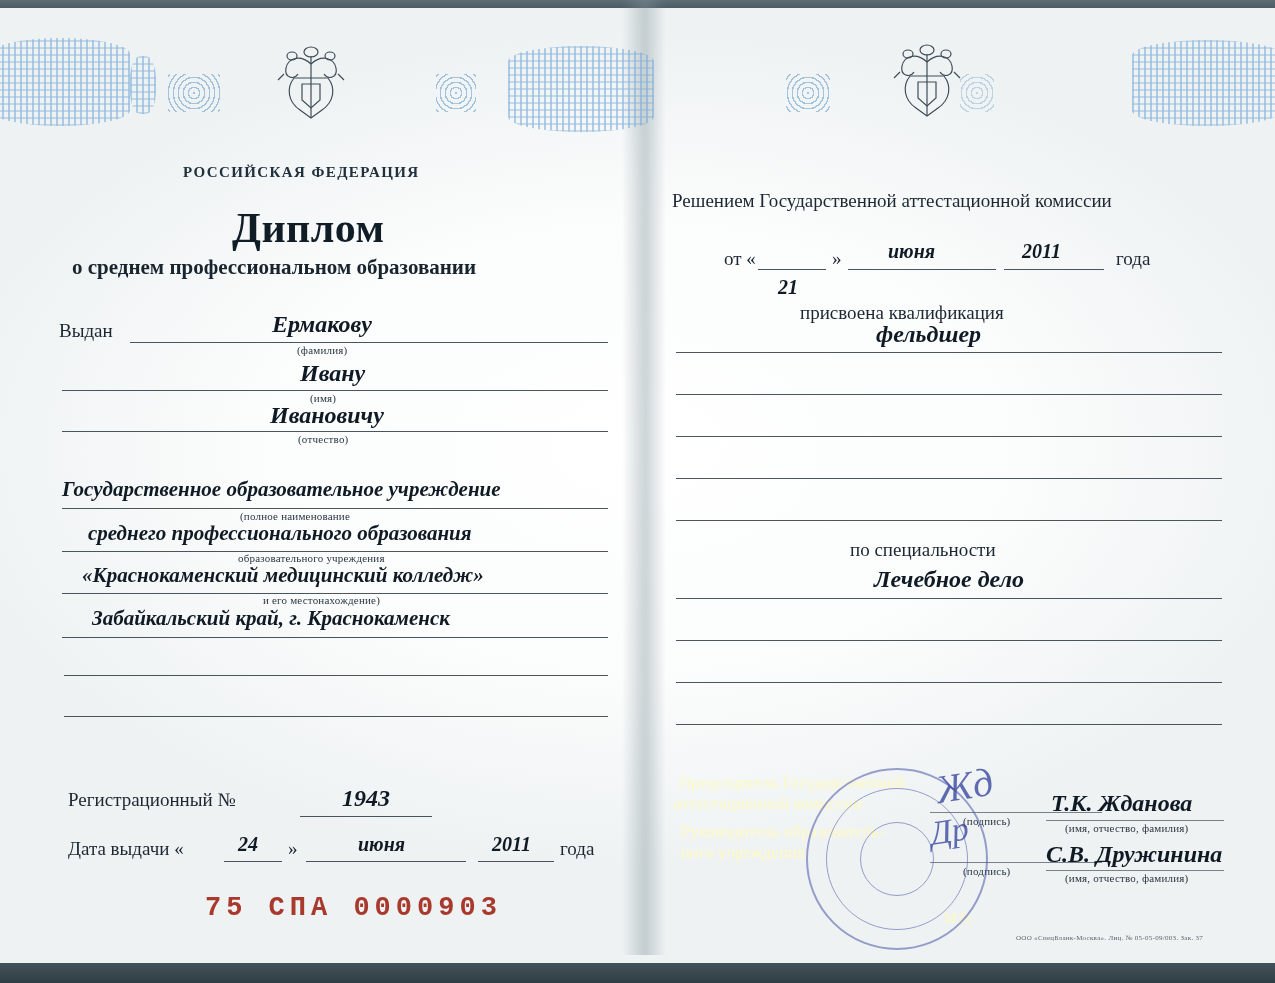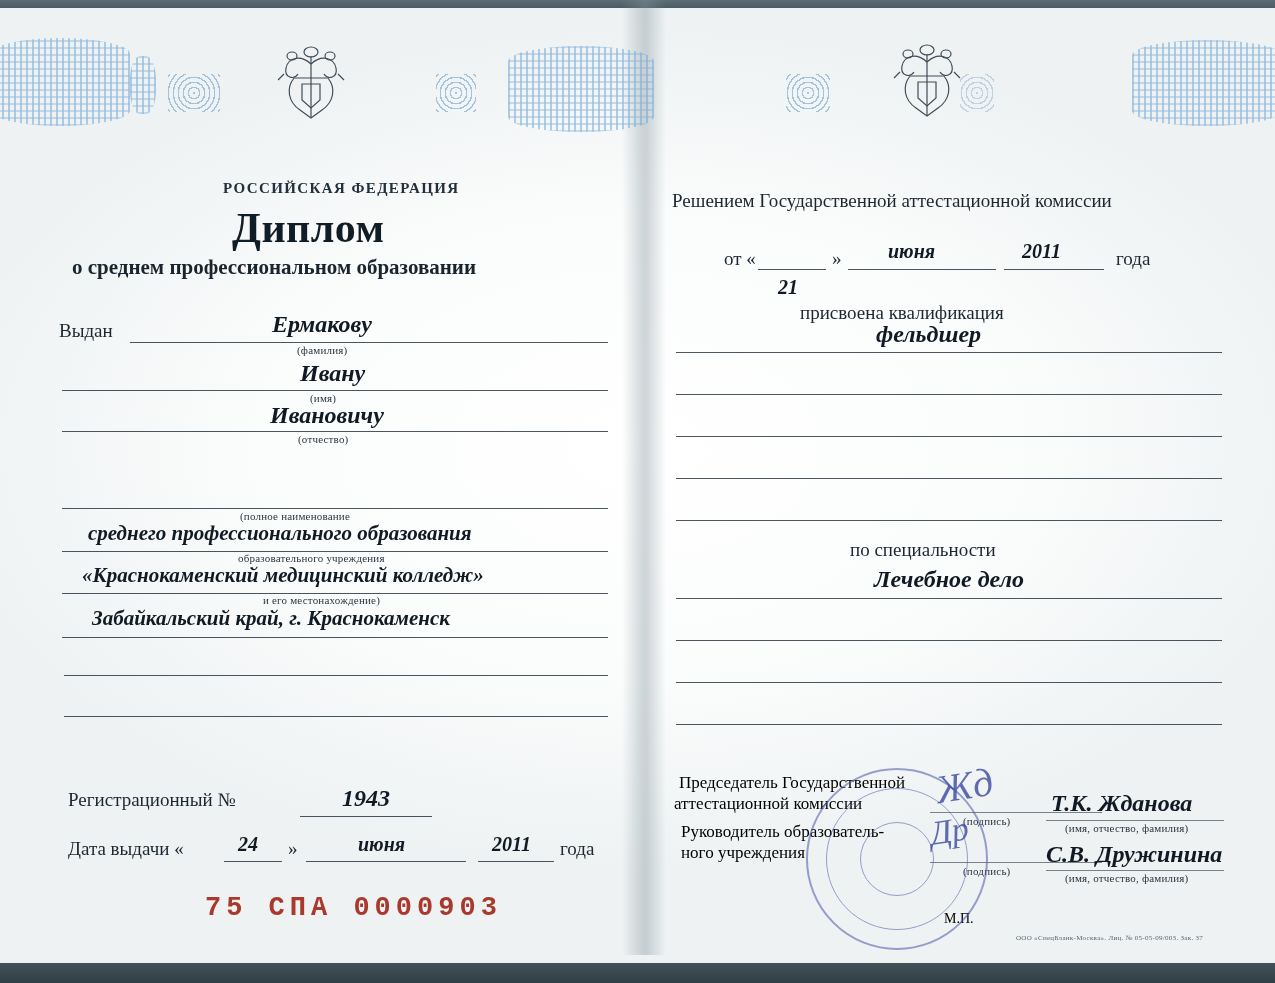--- a/index.html
+++ b/index.html
@@ -80,21 +80,21 @@
     width: 78px;
     height: 86px;
     opacity: 0.9;
   }
   .emblem svg { width: 100%; height: 100%; }
 
   
   .t {
     position: absolute;
     white-space: nowrap;
-    color: #000000;
+    color: #fef9c3;
   }
   .small-caps {
     font-size: 15px;
     letter-spacing: 1.4px;
     font-weight: 700;
     color: #20303c;
   }
   .title-big {
     font-size: 42px;
     font-weight: 700;
@@ -232,37 +232,38 @@
           <path d="M30 40 L48 40 L48 56 L39 64 L30 56 Z"></path>
           <ellipse cx="39" cy="8" rx="7" ry="5"></ellipse>
           <ellipse cx="20" cy="12" rx="5" ry="4"></ellipse>
           <ellipse cx="58" cy="12" rx="5" ry="4"></ellipse>
           <path d="M12 30 L6 36 M66 30 L72 36"></path>
         </g>
       </svg>
     </div>
   </div>
 
-  <div class="t small-caps" style="left:183px; top:180px;margin-left:40px;">РОССИЙСКАЯ ФЕДЕРАЦИЯ</div>
+  <div class="t small-caps" style="left:183px; top:164px;">РОССИЙСКАЯ ФЕДЕРАЦИЯ</div>
   <div class="t title-big" style="left:232px; top:204px;">Диплом</div>
   <div class="t title-sub" style="left:72px; top:255px;">о среднем профессиональном образовании</div>
 
   <div class="t label" style="left:59px; top:320px;">Выдан</div>
   <div class="t hw hw-lg" style="left:272px; top:311px;">Ермакову</div>
   <div class="line" style="left:130px; top:342px; width:478px;"></div>
   <div class="t hint" style="left:297px; top:344px;">(фамилия)</div>
 
   <div class="t hw hw-lg" style="left:300px; top:360px;">Ивану</div>
   <div class="line" style="left:62px; top:390px; width:546px;"></div>
   <div class="t hint" style="left:310px; top:392px;">(имя)</div>
 
   <div class="t hw hw-lg" style="left:270px; top:402px;">Ивановичу</div>
   <div class="line" style="left:62px; top:431px; width:546px;"></div>
   <div class="t hint" style="left:298px; top:433px;">(отчество)</div>
 
+  <div class="t hw hw-md" style="left:62px; top:477px;">Государственное образовательное учреждение</div>
   <div class="line" style="left:62px; top:508px; width:546px;"></div>
   <div class="t hint" style="left:240px; top:510px;">(полное наименование</div>
 
   <div class="t hw hw-md" style="left:88px; top:521px;">среднего профессионального образования</div>
   <div class="line" style="left:62px; top:551px; width:546px;"></div>
   <div class="t hint" style="left:238px; top:552px;">образовательного учреждения</div>
 
   <div class="t hw hw-md" style="left:82px; top:563px;">«Краснокаменский медицинский колледж»</div>
   <div class="line" style="left:62px; top:593px; width:546px;"></div>
   <div class="t hint" style="left:263px; top:594px;">и его местонахождение)</div>

